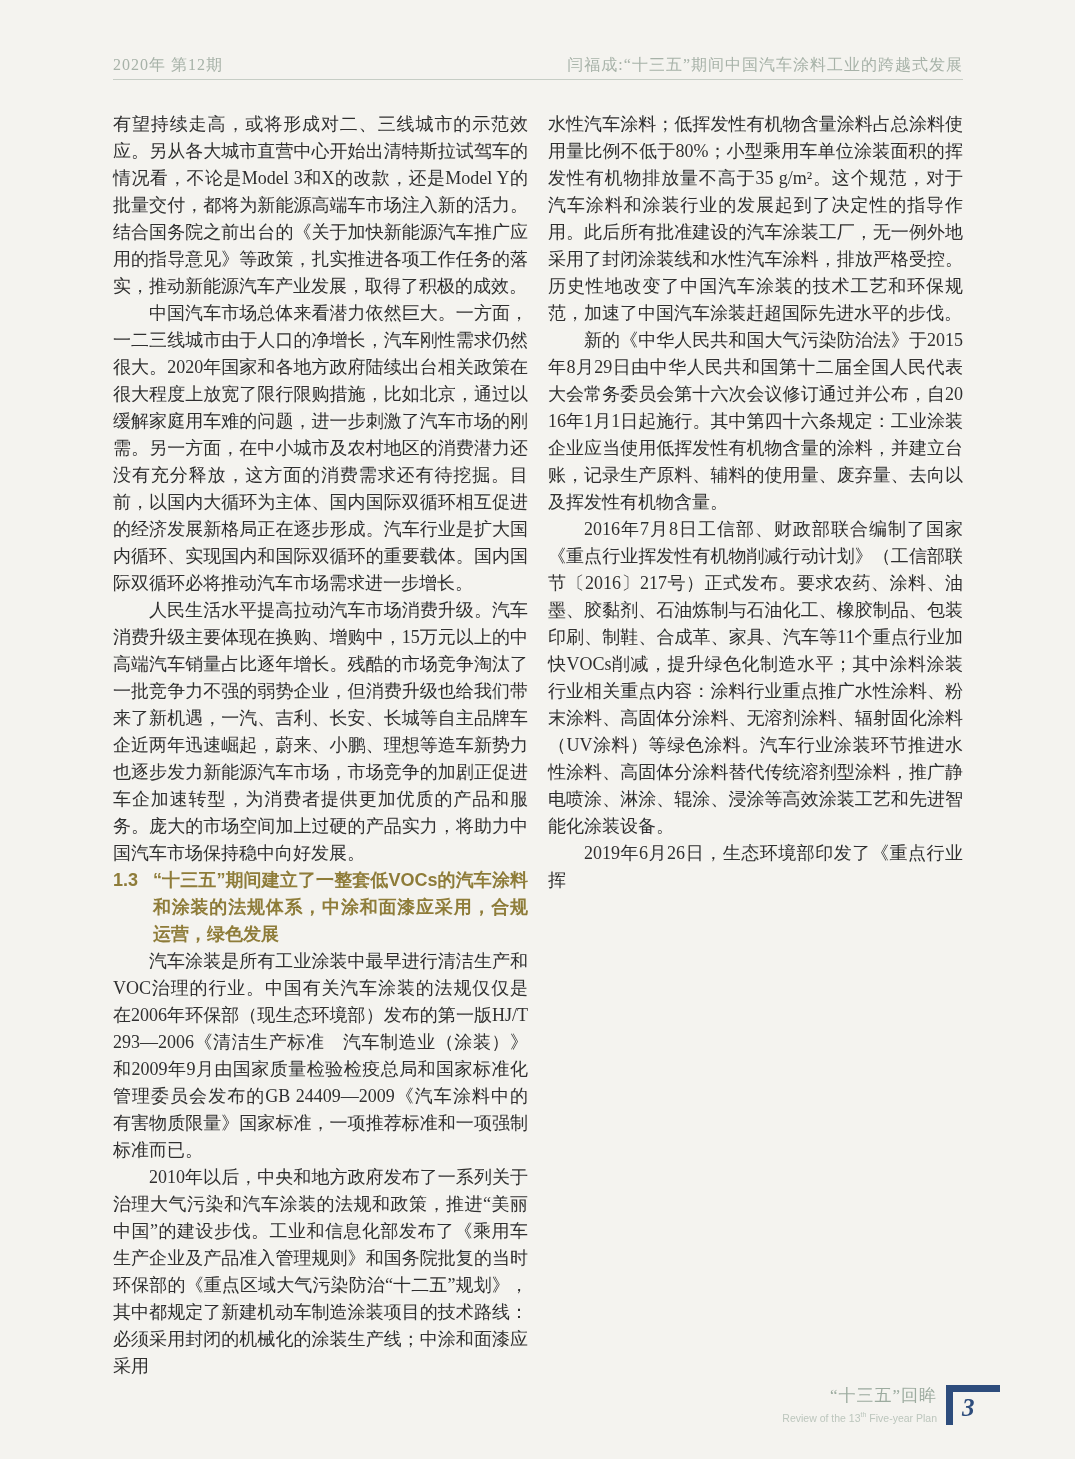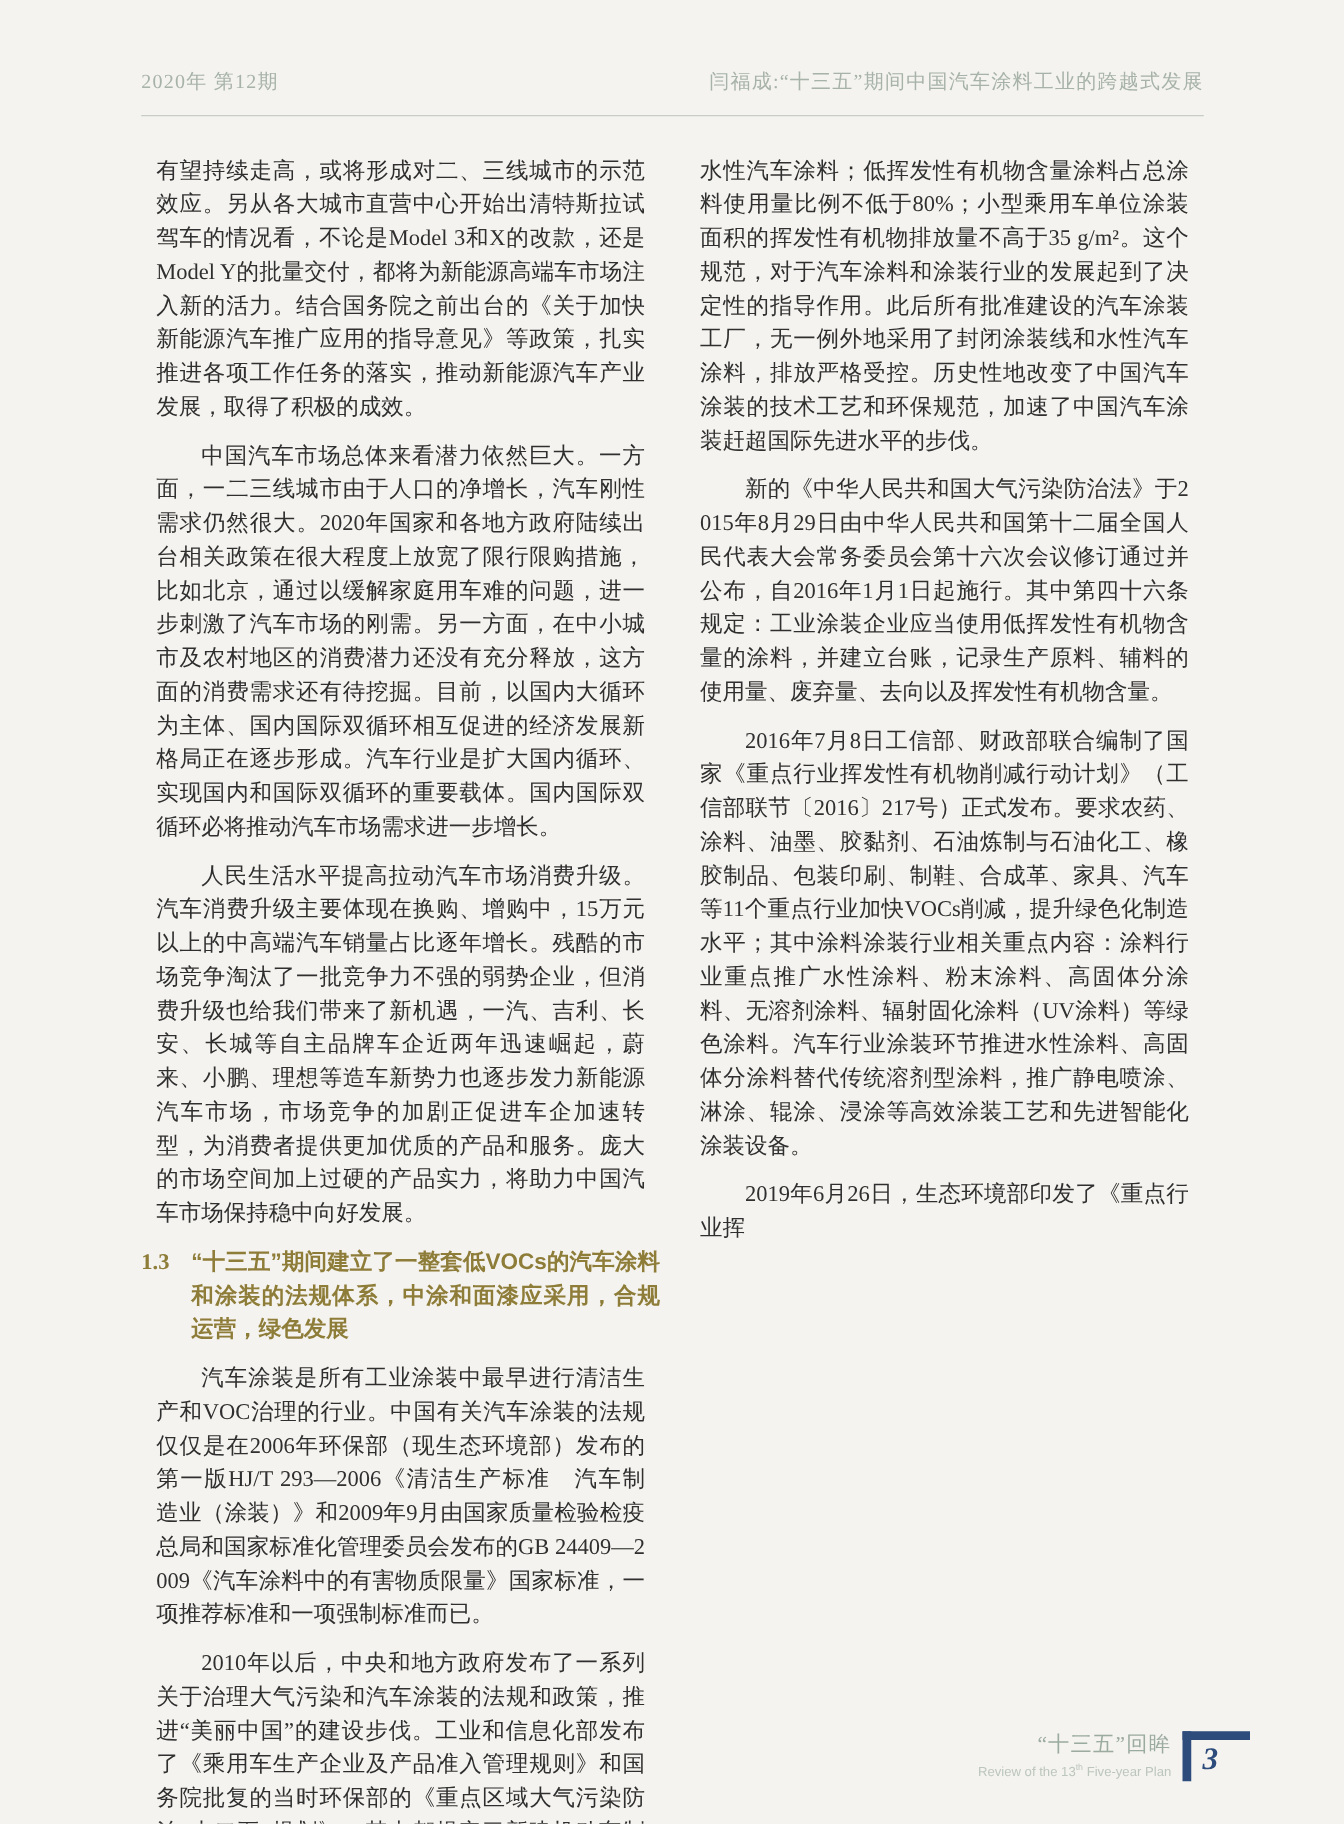--- a/index.html
+++ b/index.html
@@ -6,43 +6,43 @@
   body{
     width:1075px;height:1459px;position:relative;overflow:hidden;
     background:var(--page_background,#f4f3ef);
     font-family:"Liberation Serif","DejaVu Serif",serif;
   }
   .page-header{
     position:absolute;left:113px;top:55px;width:850px;
     display:flex;justify-content:space-between;align-items:flex-end;
     color:var(--header_text,#a7b2a8);
     font-size:16px;letter-spacing:1px;
-    padding-bottom:16px;
+    padding-bottom:3px;
     border-bottom:1px solid var(--header_rule,#c6cdc5);
   }
   .columns{
     position:absolute;left:113px;top:111px;width:850px;
     display:flex;gap:20px;
   }
   .col{width:415px;}
   .para{
-    margin:12px;text-indent:2em;text-align:justify;
+    margin:0;text-indent:2em;text-align:justify;
     font-size:18px;line-height:27px;
     color:var(--body_text,#2f2f2f);
     word-break:break-all;
   }
   .para.noindent{text-indent:0;}
   .section-heading{
     display:flex;
     color:var(--section_heading,#8e7c39);
     font-family:"Liberation Sans","DejaVu Sans",sans-serif;
     font-weight:bold;font-size:18px;line-height:27px;
     margin:0;
   }
-  .h-num{flex:0 0 40px;font-family:Liberation Serif, serif;}
+  .h-num{flex:0 0 40px;}
   .h-text{flex:1;text-align:justify;}
   .page-footer{
     position:absolute;top:1383px;right:75px;
     display:flex;align-items:flex-end;
   }
   .footer-text{text-align:right;margin-right:9px;margin-top:3px;}
   .footer-title{
     color:var(--footer_title,#9cab9f);
     font-size:17px;letter-spacing:1px;line-height:20px;
   }

